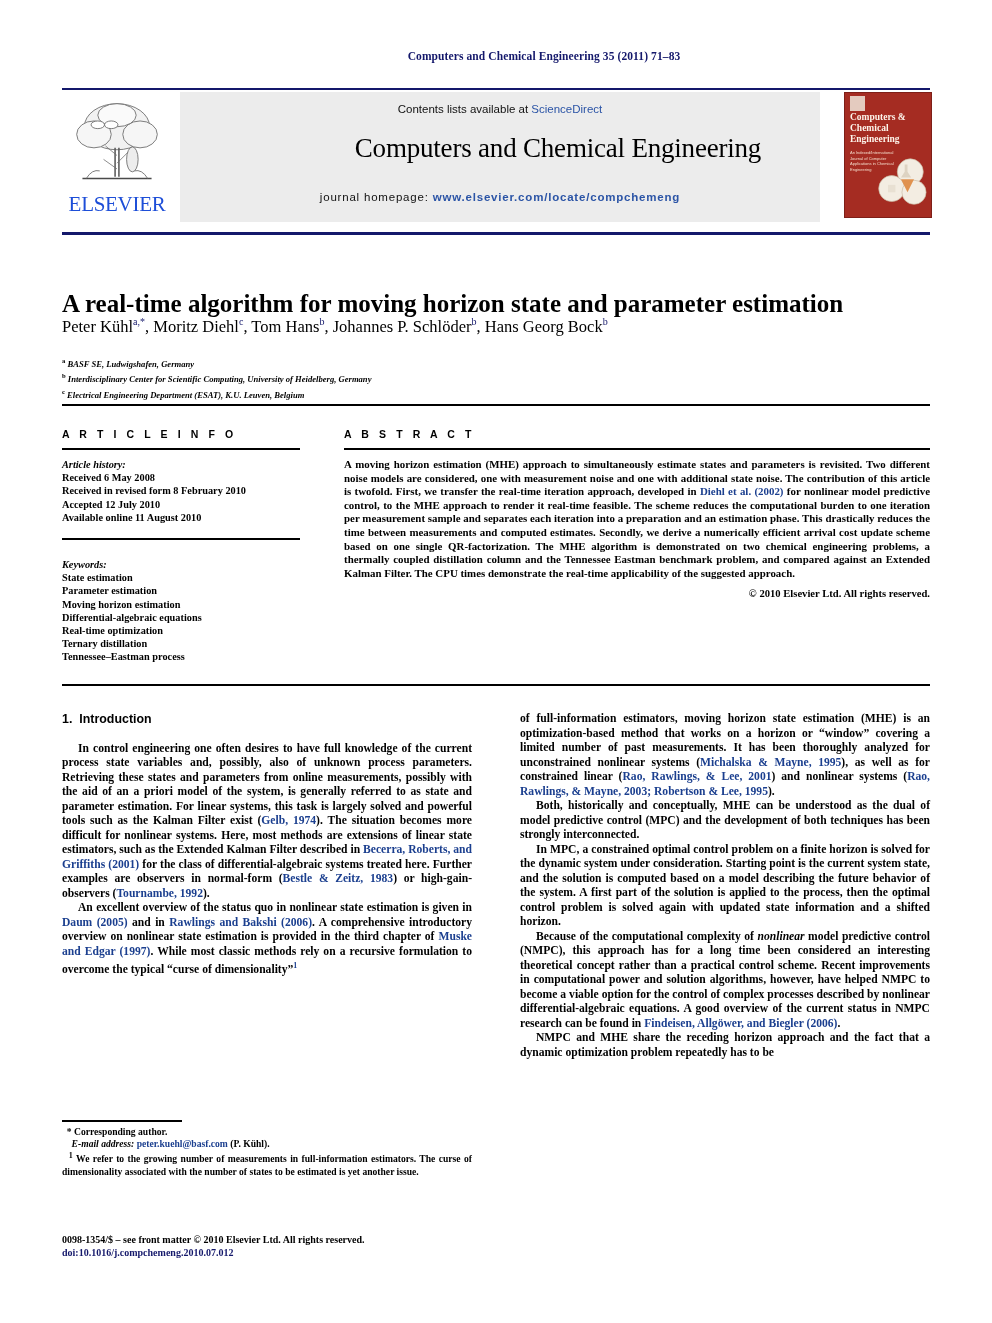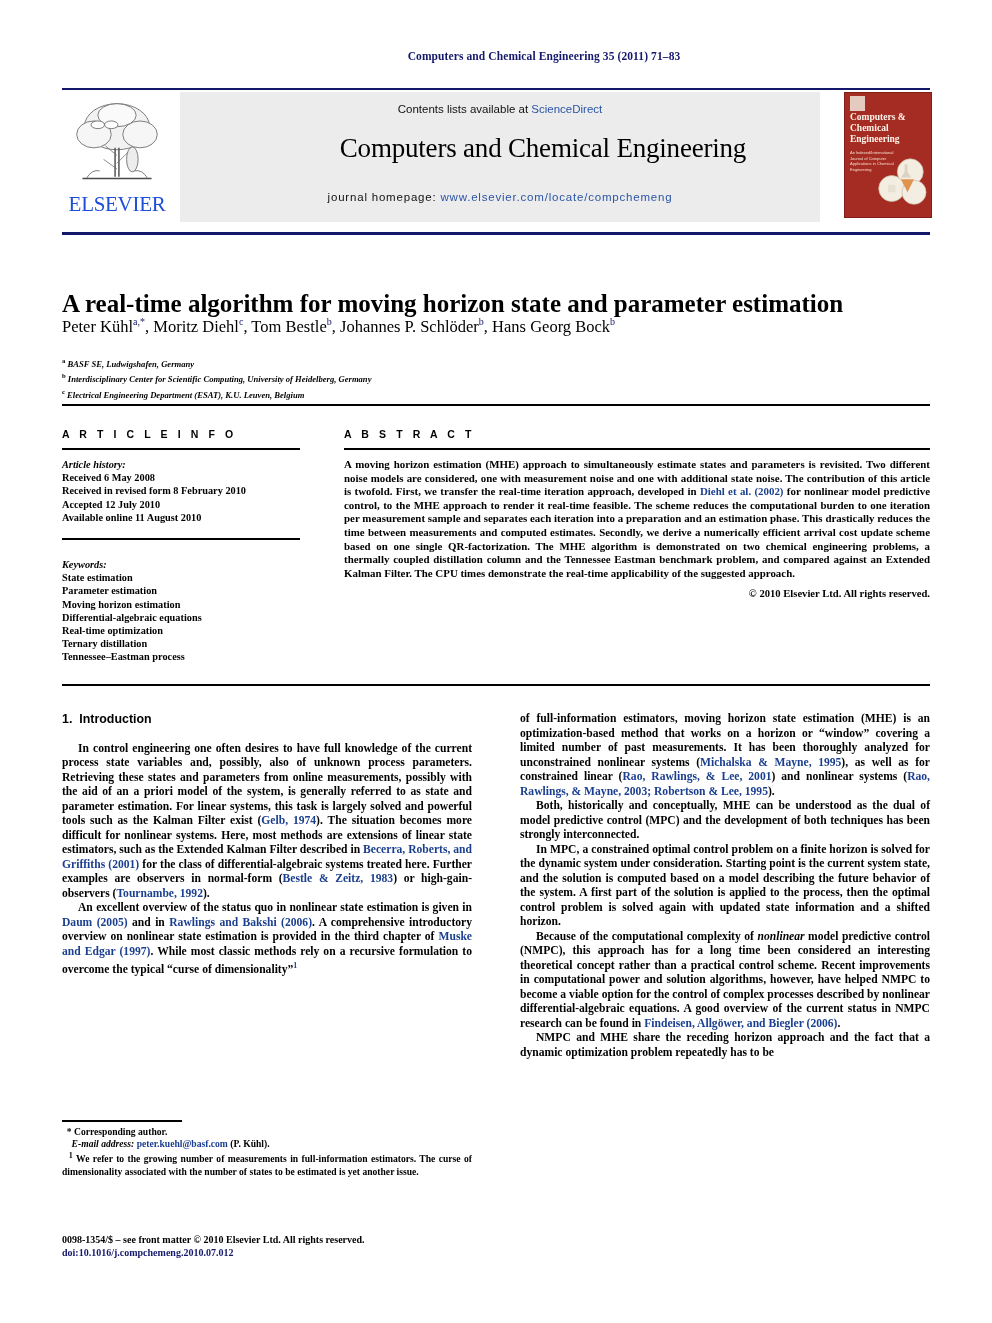--- a/index.html
+++ b/index.html
@@ -93,21 +93,21 @@
     text-align: center;
     font-family: "Liberation Sans", sans-serif;
     font-size: 11.5px;
     color: #111111;
   }
   .contents-line .sd {
     color: #2b54a6;
   }
   .journal-title {
     position: absolute;
-    left: 0;
+    left: 15px;
     top: 41px;
     width: 726px;
     text-align: center;
     font-family: "Liberation Serif", serif;
     font-size: 27px;
     color: #000000;
     letter-spacing: -0.2px;
   }
   .homepage-line {
     position: absolute;
@@ -115,21 +115,21 @@
     top: 99px;
     width: 640px;
     text-align: center;
     font-family: "Liberation Sans", sans-serif;
     font-size: 11.5px;
     letter-spacing: 0.8px;
     color: #111111;
   }
   .homepage-line .url {
     color: #2b54a6;
-    font-weight: normal;
+    font-weight: bold;
   }
   .cover-thumb {
     position: absolute;
     left: 782px;
     top: 0;
     width: 86px;
     height: 124px;
     background: #a52c22;
     border: 1px solid #7e1f18;
     overflow: hidden;
@@ -404,21 +404,21 @@
         <path d="M30 24 L44 24 L37 38 Z" fill="#e0924f"></path>
         <path d="M34 8 l3 0 l0 8 l4 6 l-11 0 l4 -6 z" fill="#ddd3c2" stroke="#b5a punkt" stroke-width="0"></path>
         <path d="M16 30 h8 v8 h-8 z" fill="#e8e0d2"></path>
       </svg>
     </div>
   </div>
   <div class="masthead-rule-bottom"></div>
 
   <h1 class="article-title">A real-time algorithm for moving horizon state and parameter estimation</h1>
 
-  <div class="authors"><span>Peter Kühl</span><sup>a,*</sup>, <span>Moritz Diehl</span><sup>c</sup>, <span>Tom Bestle</span><sup>b</sup>, <span>Johannes P. Schlöder</span><sup>b</sup>, <span>Hans Georg Bock</span><sup>b</sup></div>
+  <div class="authors"><span>Peter Kühl</span><sup>a,*</sup>, <span>Moritz Diehl</span><sup>c</sup>, <span>Tom Hans</span><sup>b</sup>, <span>Johannes P. Schlöder</span><sup>b</sup>, <span>Hans Georg Bock</span><sup>b</sup></div>
   <div class="affiliations">
       <div><sup>a</sup> BASF SE, Ludwigshafen, Germany</div>
       <div><sup>b</sup> Interdisciplinary Center for Scientific Computing, University of Heidelberg, Germany</div>
       <div><sup>c</sup> Electrical Engineering Department (ESAT), K.U. Leuven, Belgium</div>
     </div>
   <div class="rule-under-affil"></div>
 
   <div class="col-left-info">
     <div class="section-caps">A R T I C L E    I N F O</div>
     <div class="thin-rule"></div>

